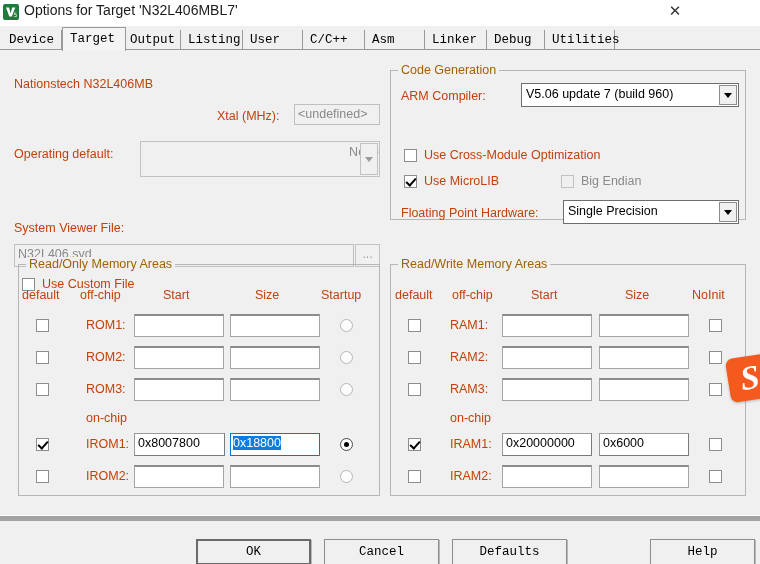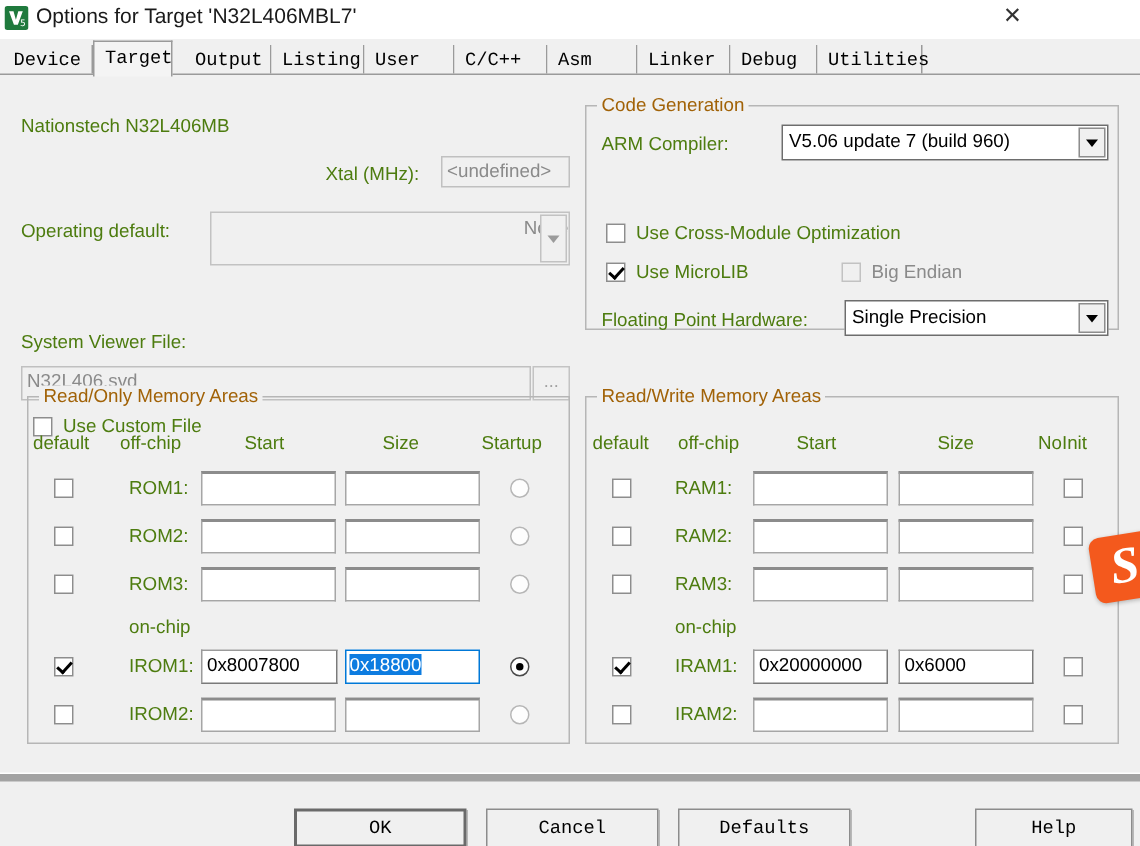--- a/index.html
+++ b/index.html
@@ -98,21 +98,21 @@
     border-top: 5px solid #a3a3a3;
     box-sizing: border-box;
   }
 
   
   .lbl {
     position: absolute;
     white-space: nowrap;
     font-family: "Liberation Sans", sans-serif;
     font-size: 12.5px;
-    color: #4d7c0f;
+    color: #c2410c;
   }
   .lbl.dim { color: #8a8a8a; }
 
   .tbox {
     position: absolute;
     background: #ffffff;
     border: 1px solid #7a7a7a;
     border-top-color: #9a9a9a;
     border-left-color: #9a9a9a;
     box-sizing: border-box;
@@ -291,21 +291,21 @@
     <rect x="0" y="0" width="16" height="16" rx="2" fill="#1f7a3d"></rect>
     <path d="M3 3.5 L6 3.5 L7.6 9.2 L9.2 3.5 L12.2 3.5 L8.9 12.5 L6.3 12.5 Z" fill="#ffffff"></path>
     <text x="10.4" y="13.2" font-family="DejaVu Sans" font-size="6" fill="#ffffff">5</text>
   </svg>
   <div id="title-text">Options for Target 'N32L406MBL7'</div>
   <div id="close-btn">✕</div>
 </div>
 
 <div id="tabstrip">
   <div class="tab" style="left:2px;   width:60px;">Device</div>
-  <div class="tab selected" style="left:62px;  width:53px;">Target</div>
+  <div class="tab selected" style="left:62px;  width:64px;">Target</div>
   <div class="tab" style="left:123px; width:58px;">Output</div>
   <div class="tab" style="left:181px; width:62px;">Listing</div>
   <div class="tab" style="left:243px; width:60px;">User</div>
   <div class="tab" style="left:303px; width:62px;">C/C++</div>
   <div class="tab" style="left:365px; width:60px;">Asm</div>
   <div class="tab" style="left:425px; width:62px;">Linker</div>
   <div class="tab" style="left:487px; width:58px;">Debug</div>
   <div class="tab" style="left:545px; width:70px;">Utilities</div>
 </div>
 

